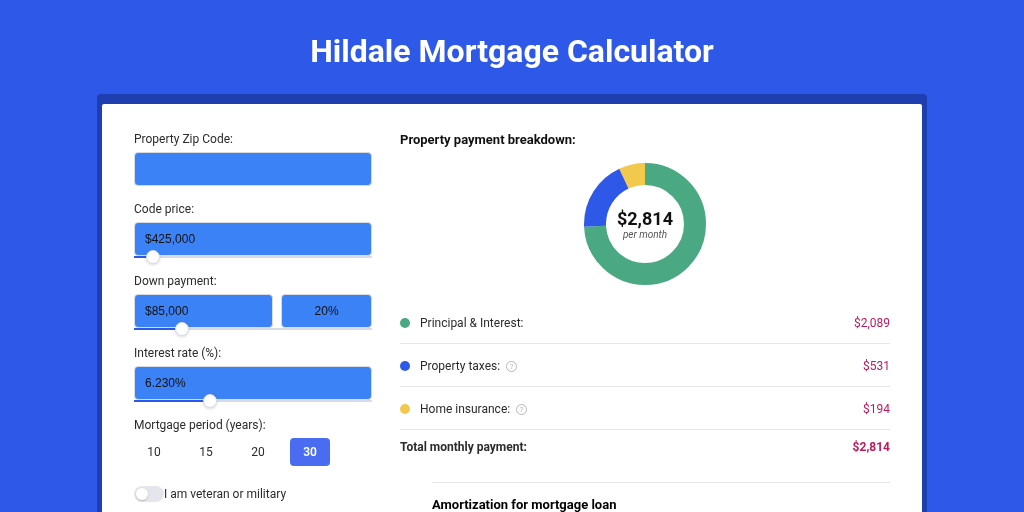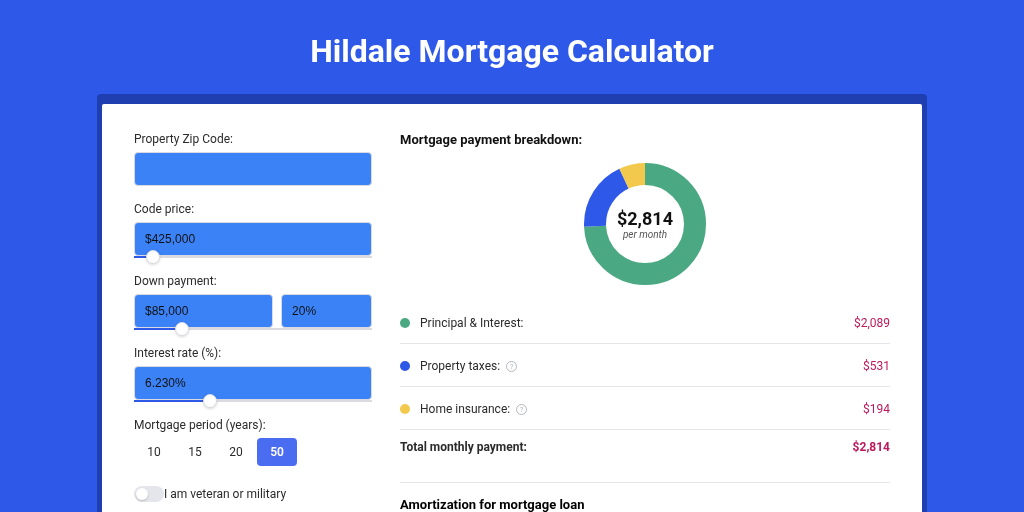--- a/index.html
+++ b/index.html
@@ -75,22 +75,22 @@
     height: 14px;
     background: #fff;
     border: 1px solid #d9dbe0;
     border-radius: 50%;
     top: -6px;
     transform: translateX(-50%);
     box-shadow: 0 1px 3px rgba(0,0,0,0.15);
   }
   .row { display: flex; gap: 8px; }
   .row .input:first-child { flex: 1.7; }
-  .row .input:last-child { flex: 1; }
-  .period-tabs { display: flex; gap: 1px; }
+  .row .input:last-child { flex: 1; text-align: center; }
+  .period-tabs { display: flex; gap: 12px; }
   .period-tab {
     width: 40px;
     height: 28px;
     display: flex;
     align-items: center;
     justify-content: center;
     font-size: 12px;
     color: #2b2b2b;
     cursor: pointer;
     border-radius: 4px;
@@ -183,20 +183,21 @@
     font-weight: 700;
   }
   .total-row .li-label { font-weight:700; }
   .amort-title {
     font-size: 13px;
     font-weight: 700;
     margin-top: 18px;
     margin-bottom: 10px;
     padding-top: 14px;
     border-top: 1px solid #e4e6eb;
+    margin-left: 32px;
   }
   .divider { height:1px; background:#e4e6eb; margin: 4px 0 6px 0;}
 </style>
 </head>
 <body>
 
 <div class="page-title">Hildale Mortgage Calculator</div>
 
 <div class="card-shadow">
 <div class="card">
@@ -237,35 +238,35 @@
         <div class="slider-thumb" style="left:32%"></div>
       </div>
     </div>
 
     <div class="field">
       <div class="field-label">Mortgage period (years):</div>
       <div class="period-tabs">
         <div class="period-tab">10</div>
         <div class="period-tab">15</div>
         <div class="period-tab">20</div>
-        <div class="period-tab active">50</div>
+        <div class="period-tab active">30</div>
       </div>
     </div>
 
     <div class="toggle-row">
       <div class="toggle">
         <div class="toggle-knob"></div>
       </div>
       <span class="field-label" style="margin:0">I am veteran or military</span>
     </div>
 
   </div>
 
   <div class="right">
-    <div class="breakdown-title">Mortgage payment breakdown:</div>
+    <div class="breakdown-title">Property payment breakdown:</div>
 
     <div class="donut-wrap">
       <div class="donut">
         <svg width="130" height="130" viewBox="0 0 130 130">
           <circle cx="65" cy="65" r="50" fill="none" stroke="#4aa882" stroke-width="22" stroke-dasharray="233 314" stroke-dashoffset="0" transform="rotate(-90 65 65)"></circle>
           <circle cx="65" cy="65" r="50" fill="none" stroke="#2e58e8" stroke-width="22" stroke-dasharray="59 314" stroke-dashoffset="-233" transform="rotate(-90 65 65)"></circle>
           <circle cx="65" cy="65" r="50" fill="none" stroke="#f2c94c" stroke-width="22" stroke-dasharray="22 314" stroke-dashoffset="-292" transform="rotate(-90 65 65)"></circle>
         </svg>
         <div class="donut-center">
           <div class="donut-amount">$2,814</div>

